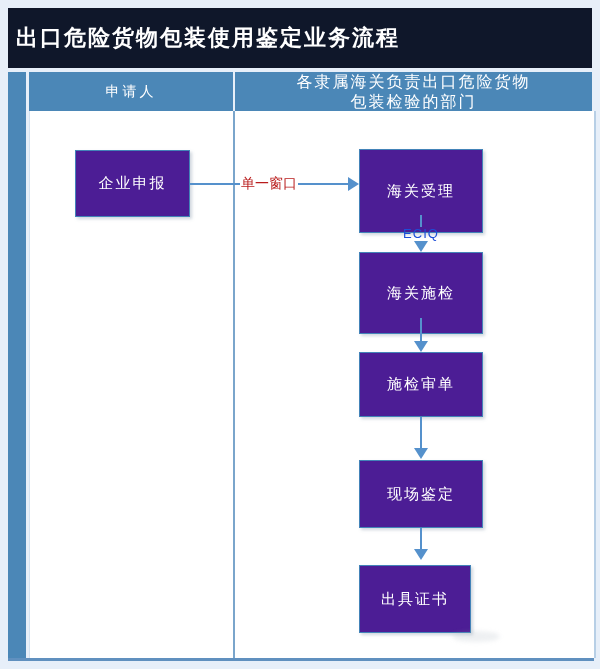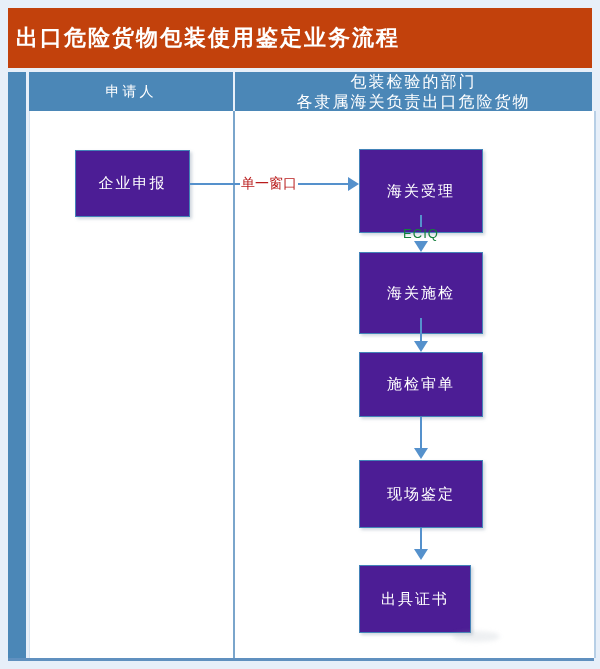--- a/index.html
+++ b/index.html
@@ -12,21 +12,21 @@
     width: 600px;
     height: 669px;
     background: #e7eff9;
     overflow: hidden;
   }
   
   .title-bar {
     position: absolute;
     left: 8px; top: 8px;
     width: 584px; height: 60px;
-    background: #c2410c;
+    background: #0f172a;
     display: flex;
     align-items: center;
   }
   .title-bar span {
     color: #ffffff;
     font-size: 22px;
     font-weight: bold;
     letter-spacing: 2px;
     padding-left: 8px;
     white-space: nowrap;
@@ -136,21 +136,21 @@
   }
   .arrow-down.a1 { top: 241px; }
   .arrow-down.a2 { top: 341px; }
   .arrow-down.a3 { top: 448px; }
   .arrow-down.a4 { top: 549px; }
   .eciq-label {
     position: absolute;
     left: 391px; top: 226px;
     width: 60px;
     text-align: center;
-    color: #15803d;
+    color: #1d4ed8;
     font-size: 13px;
     letter-spacing: 1px;
   }
   
   .watermark {
     position: absolute;
     left: 452px; top: 631px;
     width: 48px; height: 11px;
     border-radius: 50%;
     background: rgba(160,170,185,0.18);
@@ -166,22 +166,22 @@
     <span>出口危险货物包装使用鉴定业务流程</span>
   </div>
 
   <div class="lane-strip"></div>
 
   <div class="hdr hdr-applicant">
     <span>申请人</span>
   </div>
 
   <div class="hdr hdr-dept">
+    <span>各隶属海关负责出口危险货物</span>
     <span>包装检验的部门</span>
-    <span>各隶属海关负责出口危险货物</span>
   </div>
 
   <div class="body-area"></div>
   <div class="lane-divider"></div>
   <div class="bottom-border"></div>
 
   <div class="flow-box box-applicant">企业申报</div>
 
   <div class="h-connector">
     <div class="h-line"></div>

